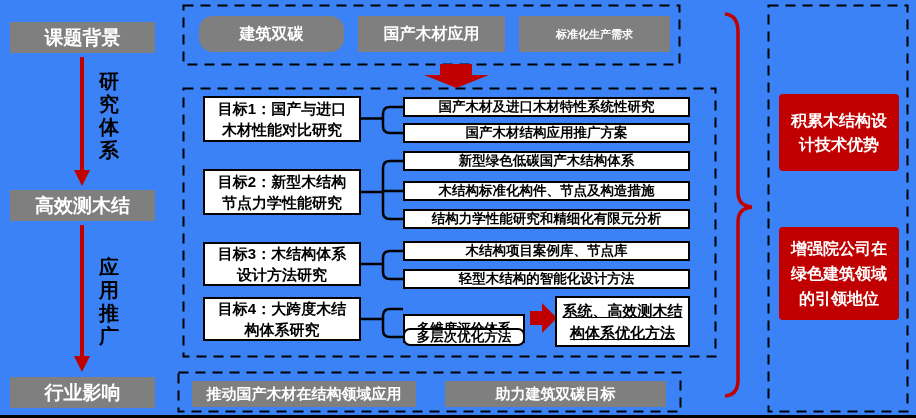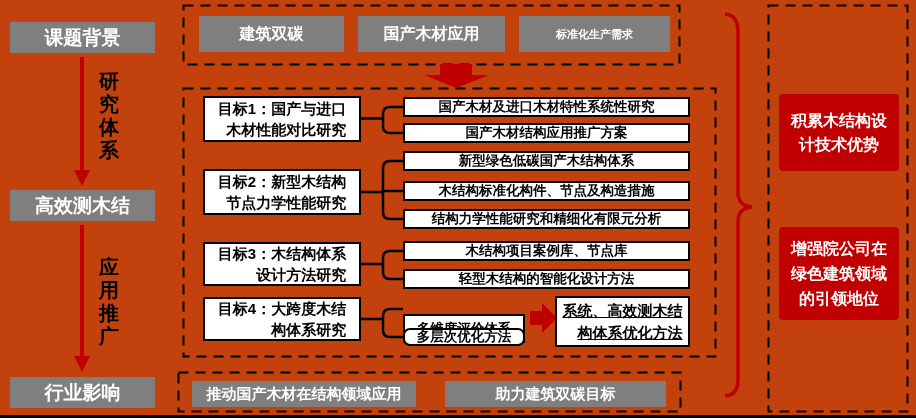--- a/index.html
+++ b/index.html
@@ -1,47 +1,47 @@
 <!DOCTYPE html>
 <html><head>
 <meta charset="utf-8">
 <style>
   html,body{margin:0;padding:0;background:#fff;}
   #canvas{
-    position:relative;width:916px;height:418px;background:#c2410c;overflow:hidden;
+    position:relative;width:916px;height:418px;background:#3b82f6;overflow:hidden;
     font-family:"Liberation Sans","DejaVu Sans",sans-serif;
   }
   .box-gray{
     position:absolute;box-sizing:border-box;background:#7F7F7F;color:#ffffff;
     font-weight:bold;display:flex;align-items:center;justify-content:center;
     text-align:center;line-height:1.15;
   }
   .box-white{
     position:absolute;box-sizing:border-box;background:#ffffff;border:2px solid #000000;
     color:#000000;font-weight:bold;display:flex;align-items:center;justify-content:center;
-    text-align:right;
+    text-align:center;
   }
   .box-red{
     position:absolute;box-sizing:border-box;background:#C00000;color:#ffffff;
     font-weight:bold;border-radius:4px;display:flex;align-items:center;justify-content:center;
     text-align:center;
   }
   .preline{white-space:pre-line;}
   .vlabel{
     position:absolute;font-weight:bold;color:#000000;width:26px;text-align:center;
     word-break:break-all;font-size:20px;line-height:23px;
   }
   
   .s1{left:10px;top:22px;width:145px;height:31px;font-size:19px;}
   .s2{left:10px;top:190px;width:145px;height:31px;font-size:19px;}
   .s3{left:10px;top:377px;width:145px;height:31px;font-size:19px;}
   .vl1{left:96px;top:70px;}
   .vl2{left:96px;top:256px;}
   
-  .i1{left:199px;top:16px;width:145px;height:36px;font-size:16px;}
+  .i1{left:199px;top:16px;width:145px;height:36px;font-size:16px;border-radius:14px;}
   .i2{left:358px;top:16px;width:147px;height:36px;font-size:16px;}
   .i3{left:519px;top:16px;width:151px;height:36px;font-size:11px;}
   
   .goal{border-width:2.5px;font-size:15px;line-height:21px;}
   .g1{left:203px;top:96px;width:158px;height:46px;}
   .g2{left:203px;top:169px;width:158px;height:46px;}
   .g3{left:203px;top:242px;width:158px;height:44px;}
   .g4{left:203px;top:297px;width:158px;height:44px;}
   
   .out{font-size:13.5px;height:20px;width:287px;left:403px;}

